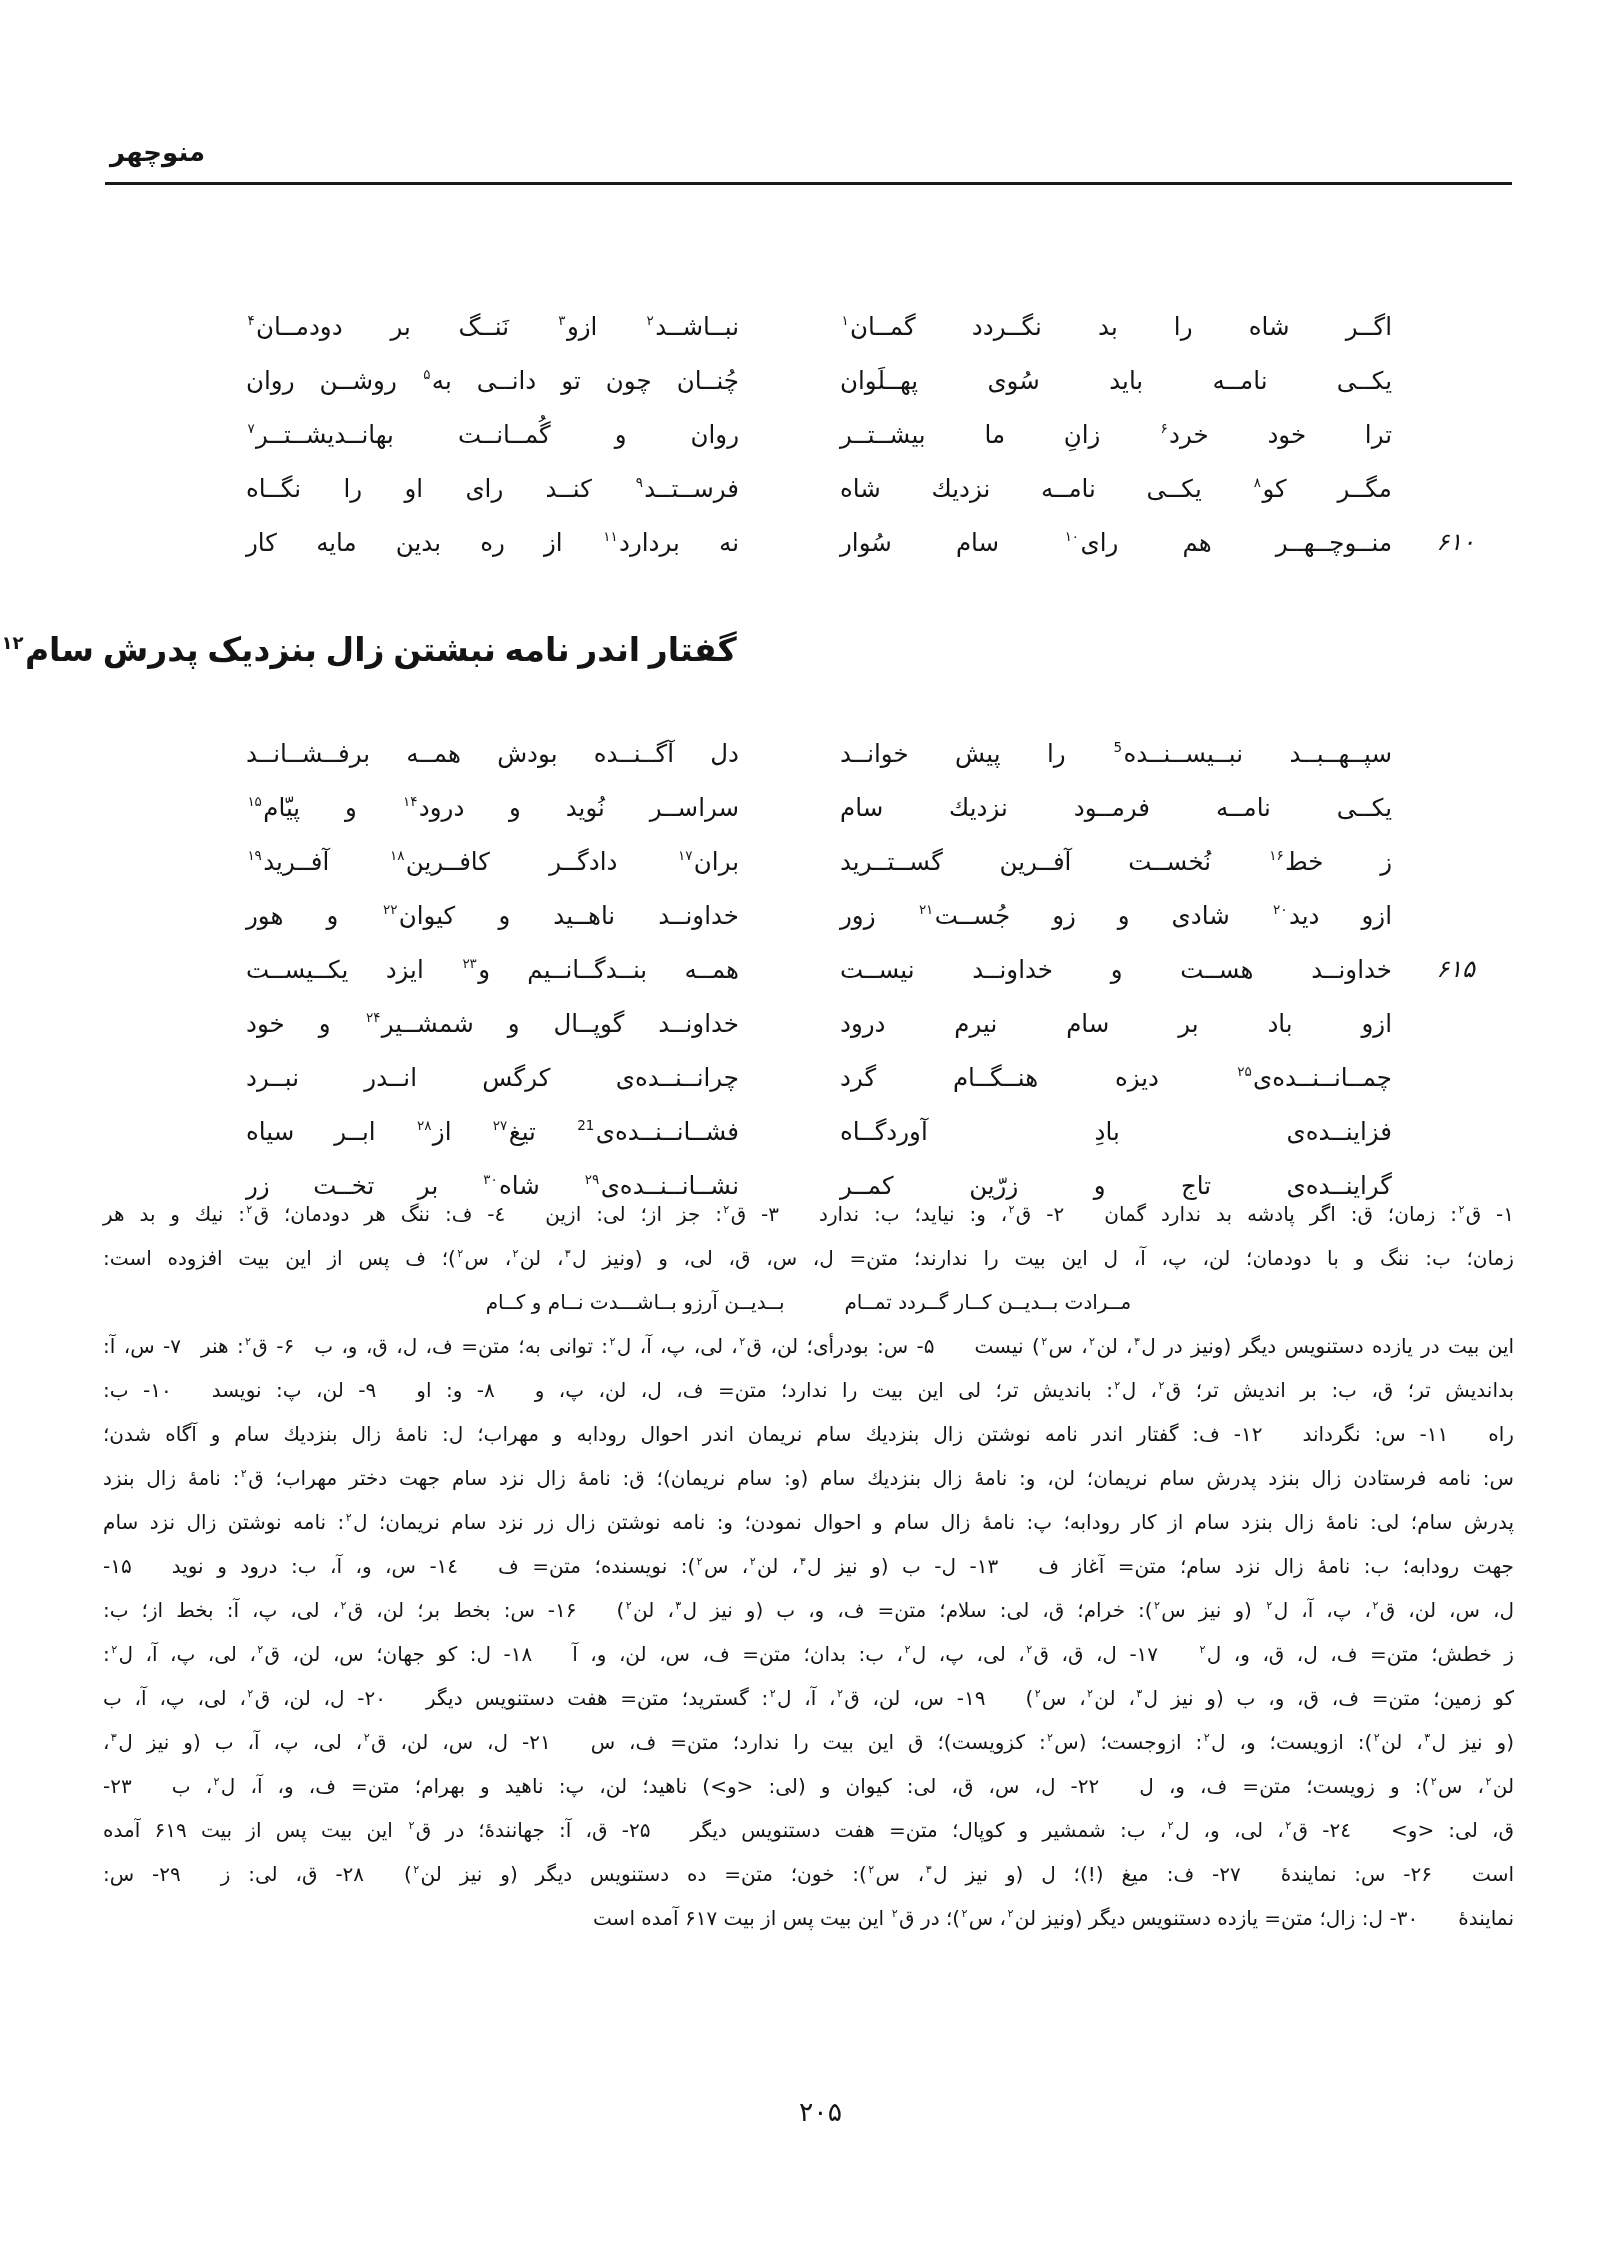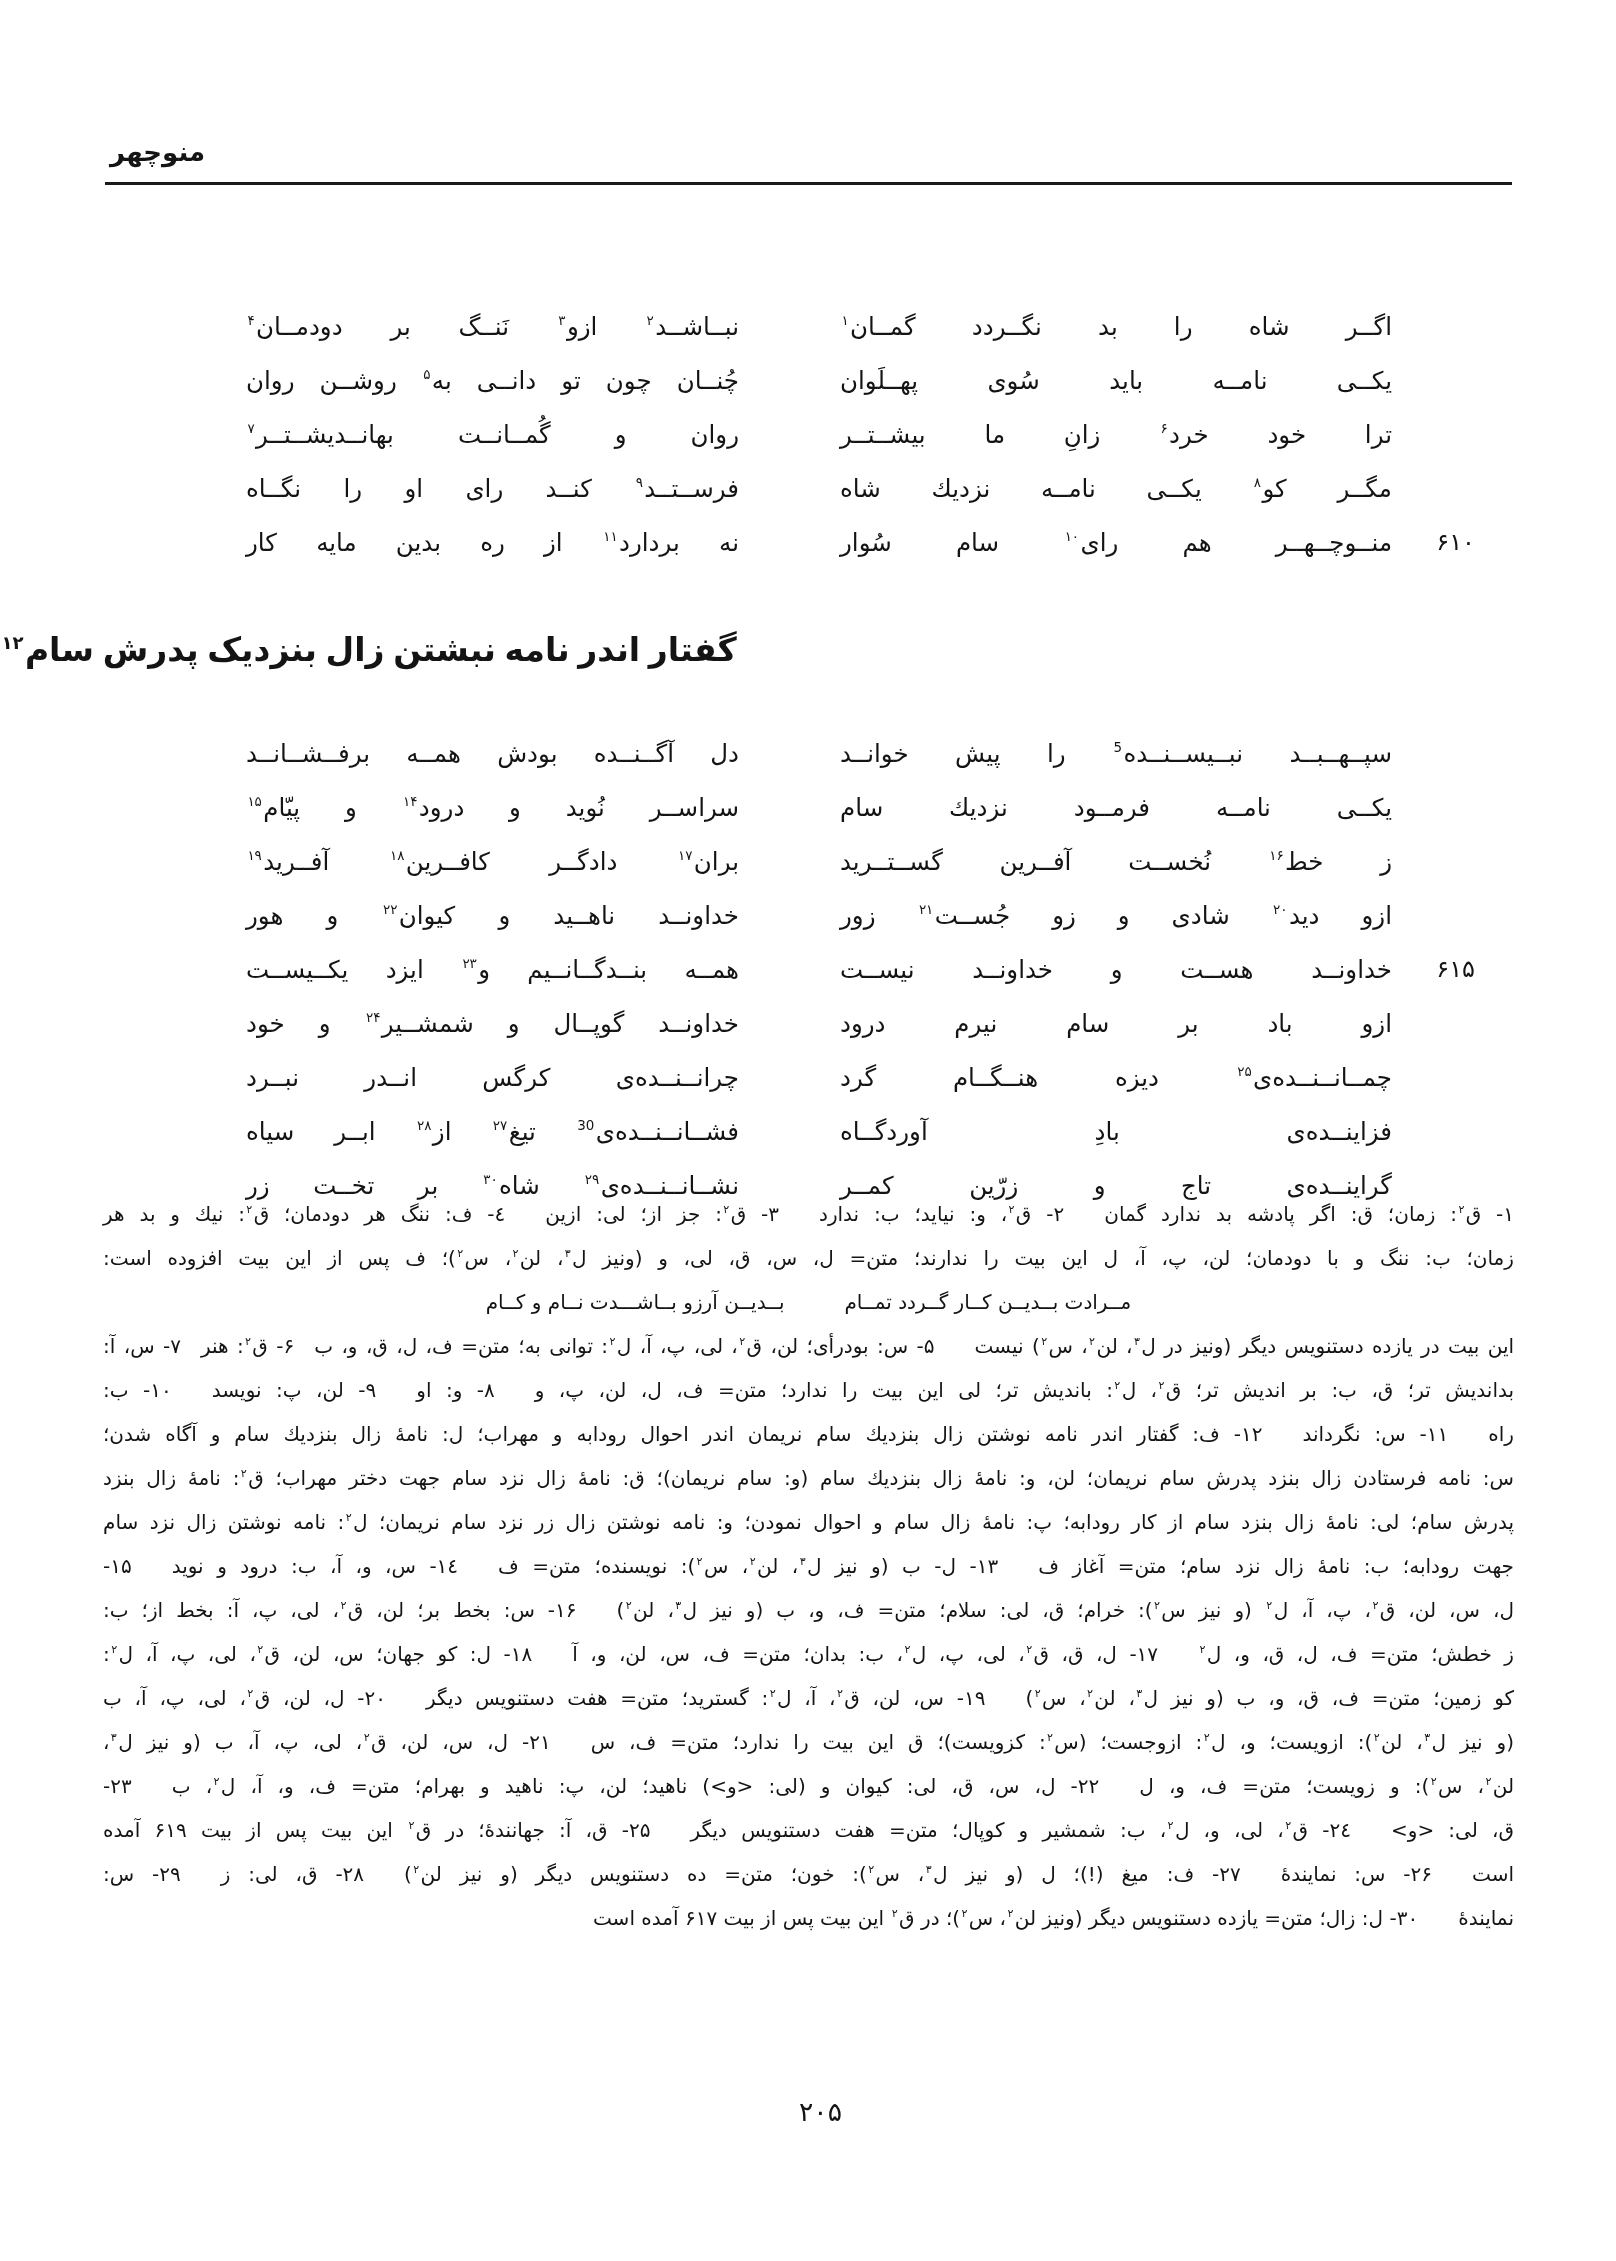--- a/index.html
+++ b/index.html
@@ -26,20 +26,21 @@
   }
   
   .poem{position:absolute;right:166px;width:1287px;}
   .poem-1{top:299px;}
   .poem-2{top:726px;}
   .verse-row{display:flex;align-items:center;height:54px;}
   .vnum{
     width:83px;flex:0 0 83px;
     font-size:24px;text-align:right;
     letter-spacing:1.4px;
+    font-style:italic;
   }
   .hemi{
     display:block;font-size:24.5px;
     text-align:justify;text-align-last:justify;
     white-space:nowrap;
   }
   .hemi-right{width:552px;flex:0 0 552px;}
   .hemi-gap{width:101px;flex:0 0 101px;}
   .hemi-left{width:493px;flex:0 0 493px;margin-left:36px;}
   sup{font-size:0.55em;vertical-align:super;line-height:0;margin:0 1.4px;}
@@ -151,21 +152,21 @@
     <div class="verse-row">
       <span class="vnum"></span>
       <span class="hemi hemi-right">چمــانــنــده‌ی<sup>۲۵</sup> دیزه هنــگــام گرد</span>
       <span class="hemi-gap"></span>
       <span class="hemi hemi-left">چرانــنــده‌ی کرگس انــدر نبــرد</span>
     </div>
     <div class="verse-row">
       <span class="vnum"></span>
       <span class="hemi hemi-right">فزاینــده‌ی بادِ آوردگــاه</span>
       <span class="hemi-gap"></span>
-      <span class="hemi hemi-left">فشــانــنــده‌ی<sup>30</sup> تیغ<sup>۲۷</sup> از<sup>۲۸</sup> ابــر سیاه</span>
+      <span class="hemi hemi-left">فشــانــنــده‌ی<sup>21</sup> تیغ<sup>۲۷</sup> از<sup>۲۸</sup> ابــر سیاه</span>
     </div>
     <div class="verse-row">
       <span class="vnum"></span>
       <span class="hemi hemi-right">گراینــده‌ی تاج و زرّین کمــر</span>
       <span class="hemi-gap"></span>
       <span class="hemi hemi-left">نشــانــنــده‌ی<sup>۲۹</sup> شاه<sup>۳۰</sup> بر تخــت زر</span>
     </div>
   </section>
 
   <section class="apparatus">

